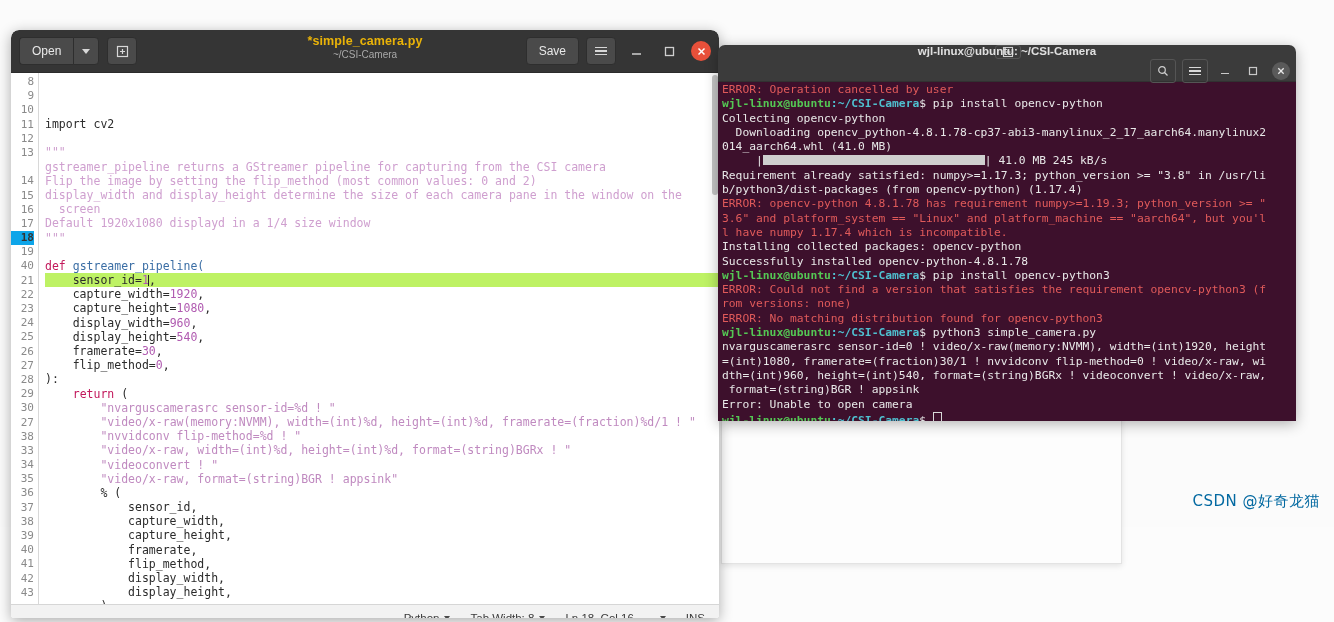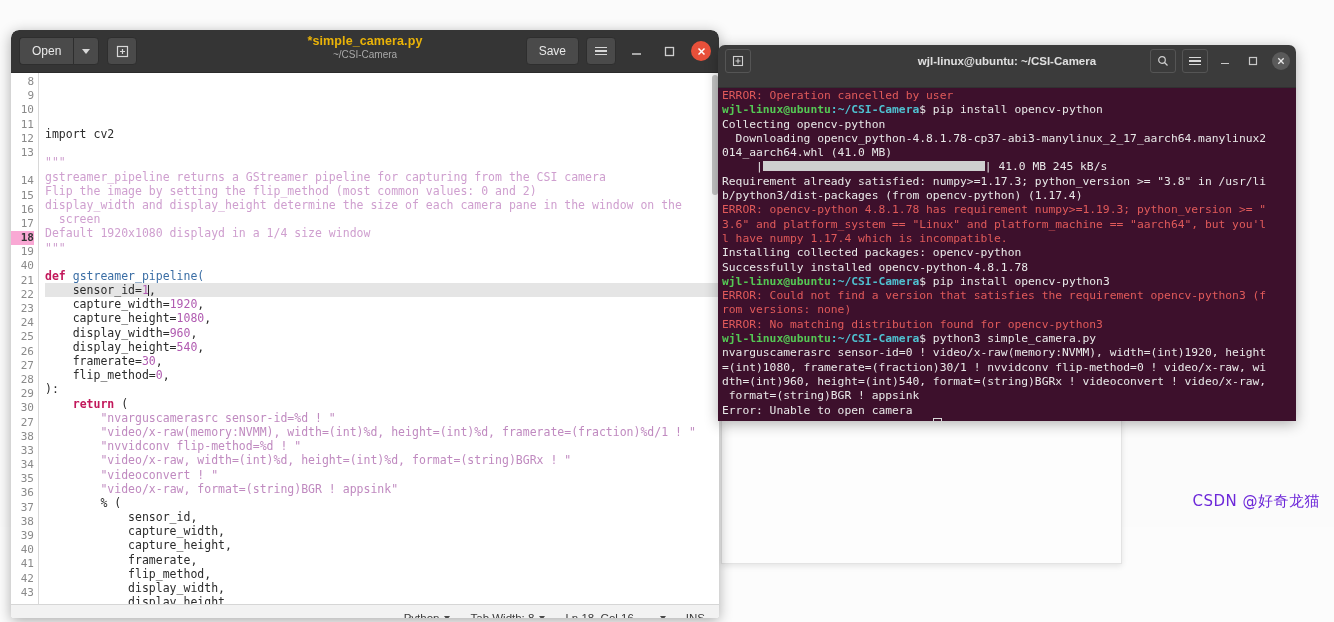--- a/index.html
+++ b/index.html
@@ -66,30 +66,30 @@
     height: 531px; background: #ffffff; display: flex; position: relative;
     overflow: hidden;
   }
   .gutter {
     width: 28px; flex: none; text-align: right; padding-top: 2px;
     color: #8a8a8a; font-family: "DejaVu Sans Mono", monospace; font-size: 11px;
     background: #ffffff; border-right: 1px solid #d8d8d8; box-sizing: border-box;
     padding-right: 4px;
   }
   .gutter .ln { height: 14.2px; line-height: 14.2px; }
-  .gutter .ln.cur { color: #333; font-weight: bold; background: #f9a8d4; }
+  .gutter .ln.cur { color: #333; font-weight: bold; background: #0ea5e9; }
   .gutter .ln.blank { visibility: hidden; }
   .code {
-    flex: 1; padding-top: 12px; padding-left: 6px; position: relative;
+    flex: 1; padding-top: 2px; padding-left: 6px; position: relative;
     font-family: "DejaVu Sans Mono", monospace; font-size: 11.5px; color: #2b2b2b;
     white-space: pre; overflow: hidden;
   }
   .code .row { height: 14.2px; line-height: 14.2px; }
-  .code .row.cur { background: #e5e5e5; }
-  .kw { color: #c2185b; font-weight: bold; }
+  .code .row.cur { background: #bef264; }
+  .kw { color: #c2185b; font-weight: normal; }
   .fn { color: #3b6ea5; }
   .num { color: #b05ab0; }
   .str { color: #c08ac0; }
   .cmt { color: #cf9fcf; }
   .cursor {
     display: inline-block; width: 1px; height: 11px; background: #222;
     vertical-align: -2px; margin: 0 -0.5px;
   }
   .vscroll {
     position: absolute; right: 1px; top: 2px; width: 6px; height: 120px;
@@ -106,21 +106,21 @@
   .caret-dark { width:0;height:0;border-left:3.5px solid transparent;border-right:3.5px solid transparent;border-top:4.5px solid #4a4a4a; }
 
   
   .term {
     position: absolute; left: 718px; top: 45px; width: 578px; height: 376px;
     border-radius: 7px 7px 0 0; overflow: hidden;
     box-shadow: 0 3px 14px rgba(0,0,0,.30);
   }
   .term-titlebar {
     height: 32px; background: #3b3b3b; display: flex; align-items: center;
-    padding: 0 6px 10px 7px; position: relative; border-bottom: 1px solid #313131;
+    padding: 0 6px 4px 7px; position: relative; border-bottom: 1px solid #313131; flex-direction: column;
   }
   .term-newtab {
     width: 24px; height: 22px; border: 1px solid #555; border-radius: 3px;
     display: flex; align-items: center; justify-content: center; color: #cfcfcf; font-size: 11px;
     background: #3b3b3b;
   }
   .term-title {
     position: absolute; left: 0; right: 0; text-align: center;
     color: #e0e0e0; font-size: 11.5px; font-weight: bold; pointer-events: none;
   }
@@ -142,21 +142,21 @@
   .t-err { color: #e05a5a; }
   .t-user { color: #54c754; font-weight: bold; }
   .t-path { color: #4fc0d0; font-weight: bold; }
   .t-white { color: #e8e8e8; text-align: right; }
   .pbar { display: inline-block; background: #cfcfcf; width: 222px; height: 10px; vertical-align: -1px; }
   .tcursor { display:inline-block; width:7px; height:12px; border:1px solid #d8d8d8; vertical-align:-2px; }
 
   
   .watermark {
     position: absolute; right: 14px; bottom: 16px;
-    color: #6d28d9; font-size: 15px; letter-spacing: .5px;
+    color: #0369a1; font-size: 15px; letter-spacing: .5px;
     font-family: "DejaVu Sans", sans-serif;
   }
 </style>
 </head>
 <body>
 
 <div id="root">
 
   <div class="bg-panel"></div>
 

